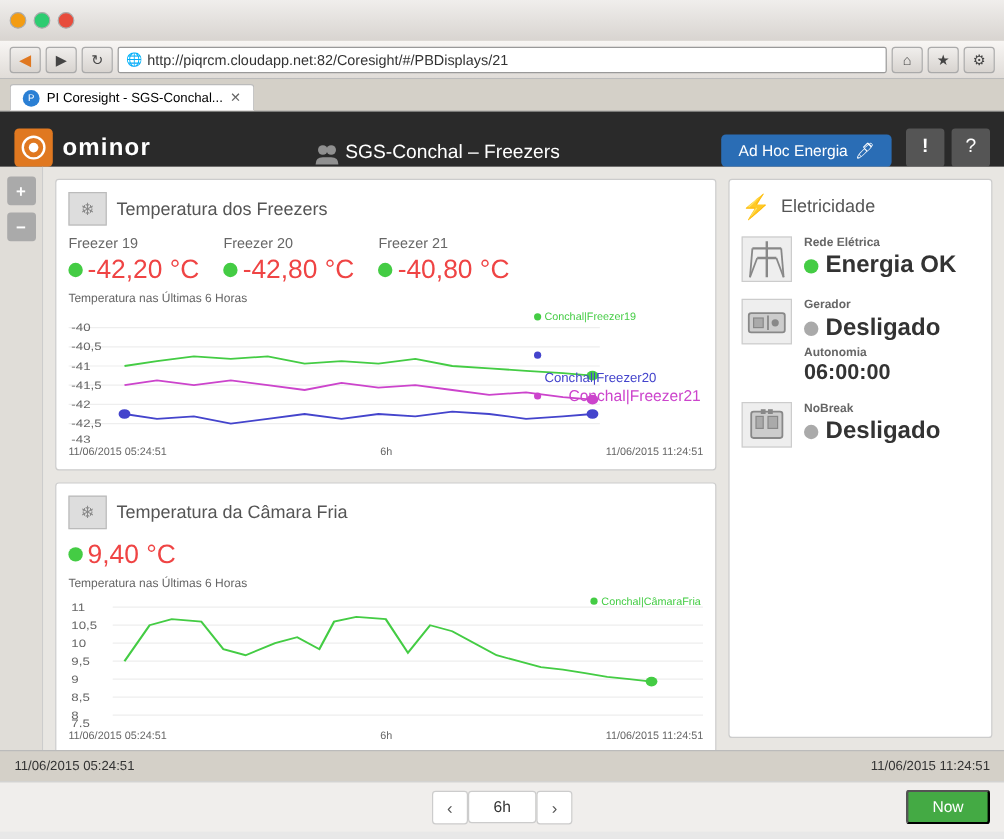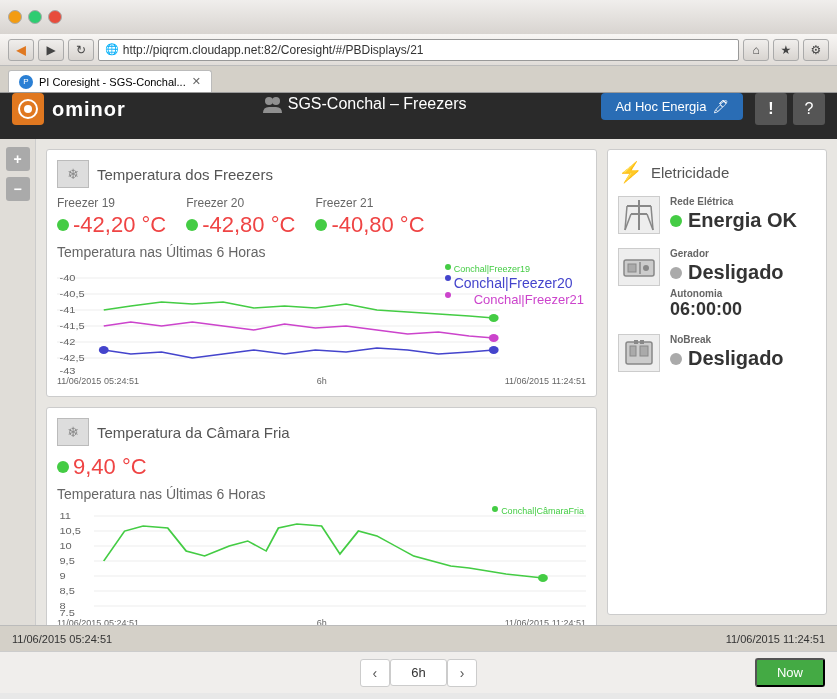--- a/index.html
+++ b/index.html
@@ -16,21 +16,21 @@
     .nav-btn { width: 26px; height: 22px; border: 1px solid #aaa; background: linear-gradient(to bottom, #f0eeec, #d8d4d0); border-radius: 3px; cursor: pointer; display: flex; align-items: center; justify-content: center; font-size: 12px; color: #444; }
     .nav-btn.back { color: #e07820; font-weight: bold; }
     .address-bar { flex: 1; height: 22px; border: 1px solid #999; background: white; padding: 0 6px; font-size: 12px; border-radius: 2px; display: flex; align-items: center; color: #333; }
     .address-icon { color: #4a90d9; font-size: 11px; margin-right: 4px; }
     .tab-bar { background: #d4d0c8; padding: 0 8px; display: flex; align-items: flex-end; height: 26px; }
     .tab { background: white; border: 1px solid #bbb; border-bottom: none; padding: 3px 10px; font-size: 11px; display: flex; align-items: center; gap: 6px; height: 22px; border-radius: 3px 3px 0 0; }
     .tab .favicon { width: 14px; height: 14px; background: #2a7fd4; border-radius: 50%; display: inline-block; font-size: 8px; color: white; display: flex; align-items: center; justify-content: center; }
     .tab-close { font-size: 11px; color: #666; cursor: pointer; }
 
     
-    .app-header { background: #2a2a2a; height: 46px; display: flex; align-items: flex-start; padding: 0 12px; gap: 12px; }
+    .app-header { background: #2a2a2a; height: 46px; display: flex; align-items: flex-end; padding: 0 12px; gap: 12px; }
     .logo-area { display: flex; align-items: center; gap: 8px; }
     .logo-icon { width: 32px; height: 32px; background: #e07820; border-radius: 4px; display: flex; align-items: center; justify-content: center; }
     .logo-icon svg { width: 22px; height: 22px; }
     .logo-text { color: white; font-size: 20px; font-weight: bold; letter-spacing: 1px; }
     .header-center { flex: 1; display: flex; align-items: center; justify-content: center; gap: 5px; color: white; font-size: 16px; }
     .header-center svg { opacity: 0.8; }
     .adhoc-btn { background: #2a6db5; color: white; padding: 6px 14px; border-radius: 4px; font-size: 13px; display: flex; align-items: center; gap: 6px; cursor: pointer; border: none; }
     .header-icons { display: flex; gap: 6px; }
     .header-icon-btn { width: 32px; height: 32px; background: #555; border-radius: 3px; display: flex; align-items: center; justify-content: center; cursor: pointer; color: white; font-size: 14px; }
 
@@ -54,25 +54,25 @@
     .freezer-readings { display: flex; gap: 20px; margin-bottom: 6px; }
     .freezer-item { display: flex; flex-direction: column; }
     .freezer-label { font-size: 12px; color: #666; margin-bottom: 2px; }
     .freezer-value { display: flex; align-items: center; gap: 4px; }
     .dot { width: 12px; height: 12px; border-radius: 50%; display: inline-block; }
     .dot-green { background: #44cc44; }
     .dot-gray { background: #aaa; }
     .temp-value { font-size: 22px; color: #ef4444; font-weight: normal; }
 
     
-    .chart-label { font-size: 14px; color: #666; margin-bottom: 4px; }
+    .chart-label { font-size: 10px; color: #666; margin-bottom: 4px; }
     .chart-container { position: relative; height: 100px; border: none; }
     .chart-svg { width: 100%; height: 100%; }
     .chart-legend { position: absolute; right: 0; top: 0; font-size: 9px; display: flex; flex-direction: column; gap: 1px; }
-    .legend-item { display: flex; align-items: flex-start; gap: 3px; }
+    .legend-item { display: flex; align-items: center; gap: 3px; }
     .legend-dot { width: 6px; height: 6px; border-radius: 50%; }
     .chart-timestamps { display: flex; justify-content: space-between; font-size: 9px; color: #666; margin-top: 2px; }
 
     
     .elec-panel { background: white; border: 1px solid #ccc; border-radius: 3px; padding: 10px; height: 100%; }
     .elec-header { display: flex; align-items: center; gap: 8px; margin-bottom: 12px; }
     .elec-icon { font-size: 20px; color: #e0b800; }
     .elec-title { font-size: 15px; color: #555; }
     .elec-section { display: flex; align-items: flex-start; gap: 10px; margin-bottom: 14px; }
     .elec-section-icon { width: 42px; height: 38px; background: #eee; border: 1px solid #ccc; display: flex; align-items: center; justify-content: center; font-size: 18px; color: #666; flex-shrink: 0; }
@@ -224,21 +224,21 @@
             <polyline fill="none" stroke="#cc44cc" stroke-width="1.5" points="38,62 60,58 85,62 110,58 135,62 160,66 185,60 210,64 235,62 260,66 285,70 310,68 335,72 355,74"></polyline>
             <circle cx="355" cy="74" r="4" fill="#cc44cc"></circle>
           </svg>
           <div class="chart-legend" style="position:absolute;right:2px;top:0;">
             <div class="legend-item">
               <span class="legend-dot" style="background:#44cc44;"></span>
               <span style="font-size:9px;color:#44cc44;">Conchal|Freezer19</span>
             </div>
             <div class="legend-item">
               <span class="legend-dot" style="background:#4444cc;"></span>
-              <span style="font-size:14px;color:#4444cc;">Conchal|Freezer20</span>
+              <span style="font-size:11px;color:#4444cc;margin-top:39px;">Conchal|Freezer20</span>
             </div>
             <div class="legend-item">
               <span class="legend-dot" style="background:#cc44cc;"></span>
               <span style="font-size:13px;color:#cc44cc;padding-left:20px;">Conchal|Freezer21</span>
             </div>
           </div>
         </div>
         <div class="chart-timestamps">
           <span>11/06/2015 05:24:51</span>
           <span>6h</span>

